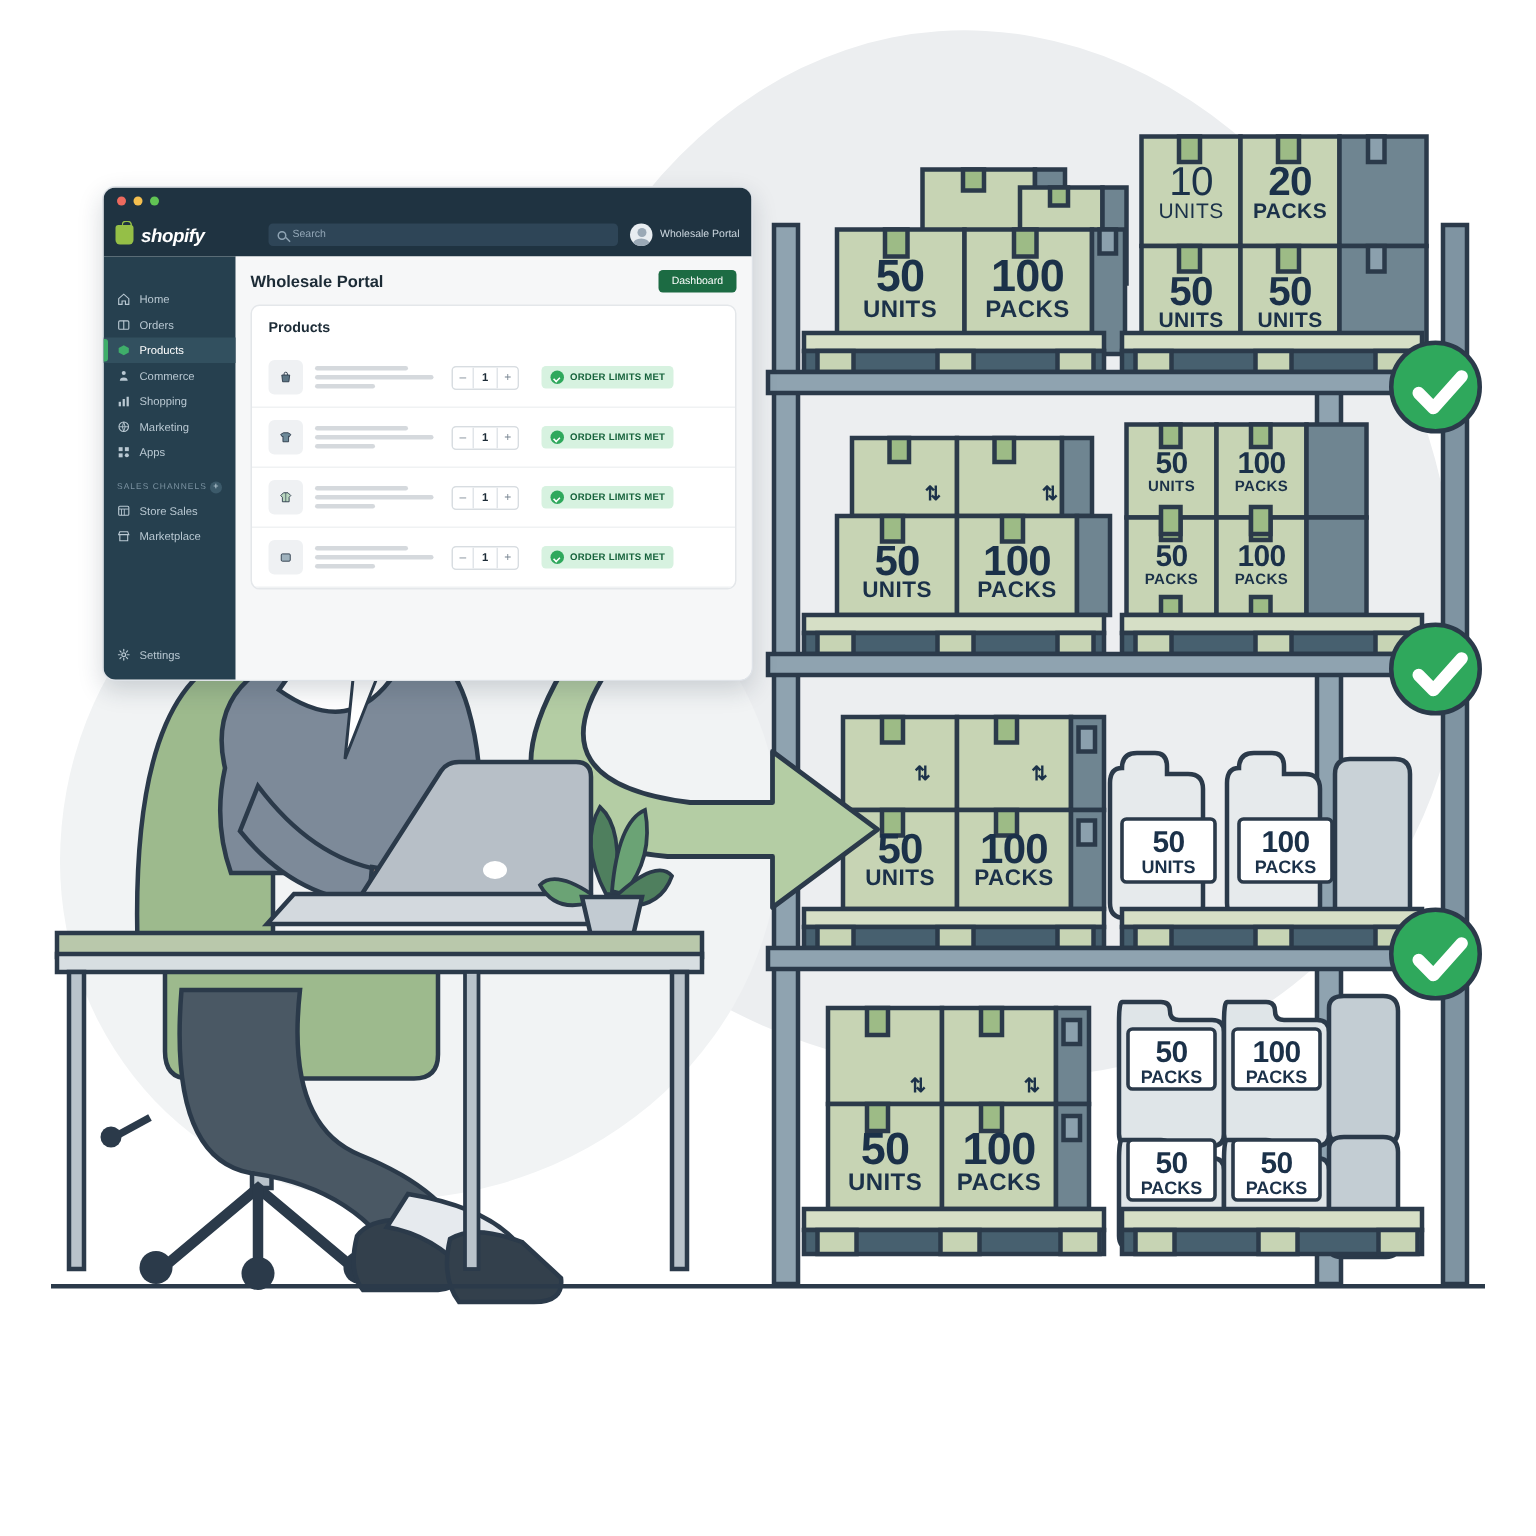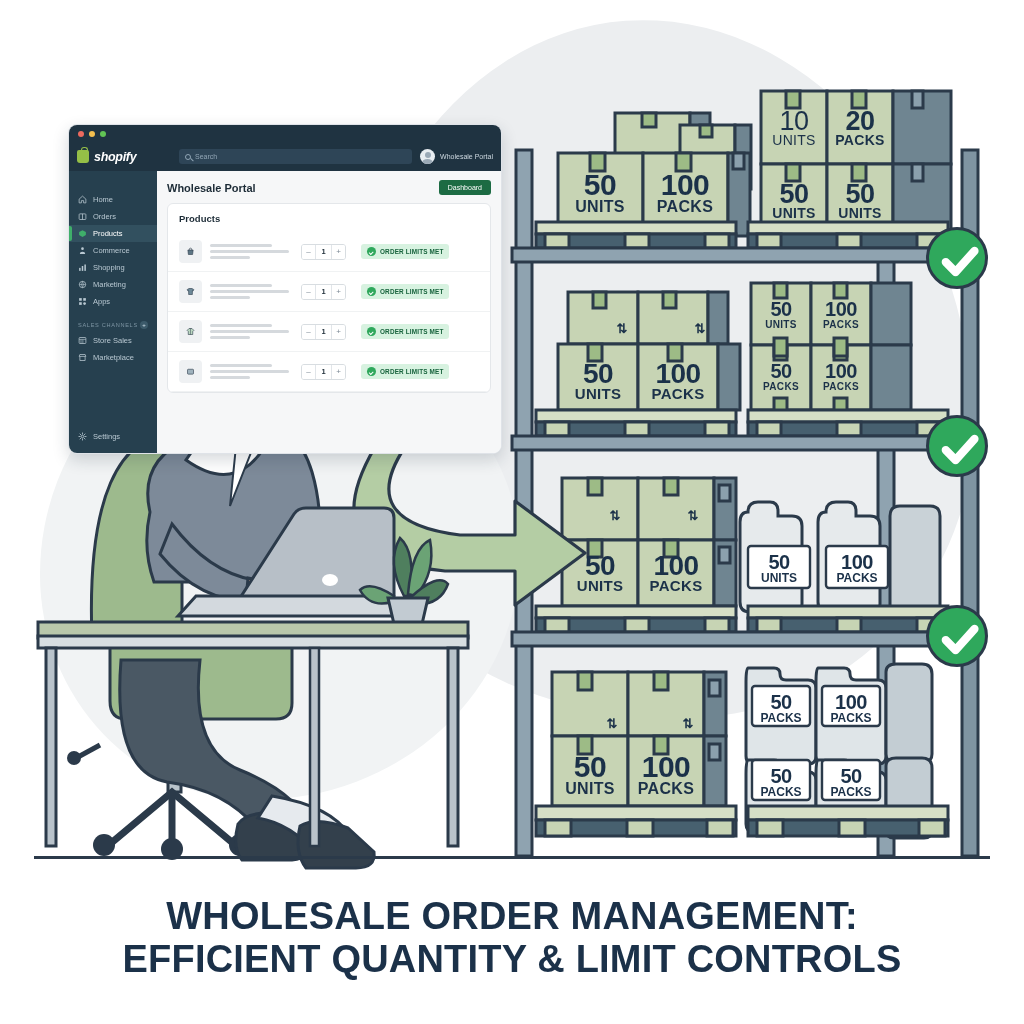--- a/index.html
+++ b/index.html
@@ -689,17 +689,13 @@
     </span>
   </div>
             </div>
         </div>
       </div>
     </div>
   </div>
 
   <div class="floor-line"></div>
 
-  <div class="caption">
-    <div class="cap-l1">WHOLESALE ORDER MANAGEMENT:</div>
-    <div class="cap-l2">EFFICIENT QUANTITY &amp; LIMIT CONTROLS</div>
-  </div>
 </div>
 
 </body></html>

